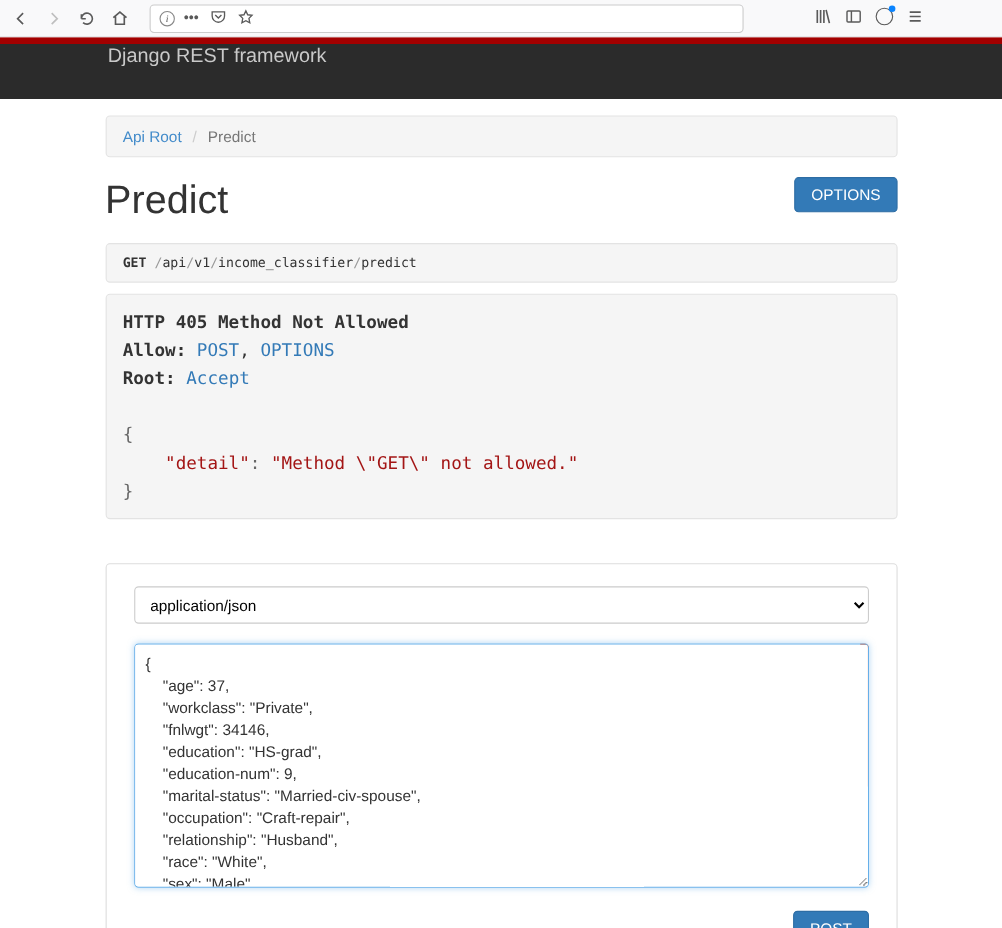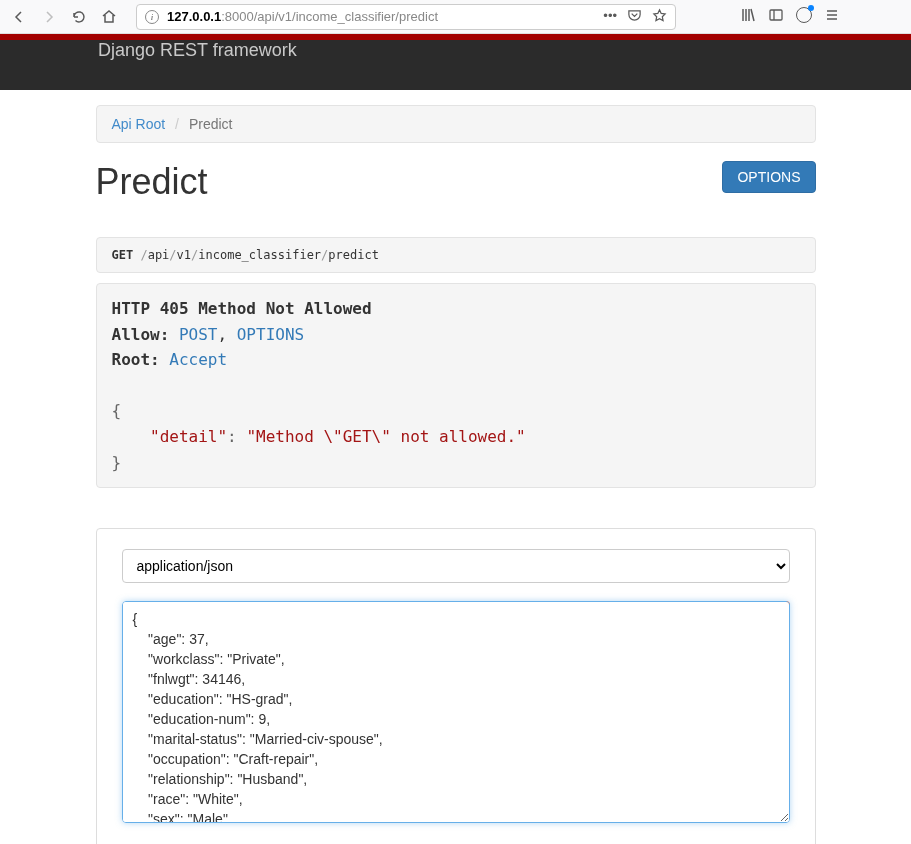--- a/index.html
+++ b/index.html
@@ -28,21 +28,21 @@
 .breadcrumb{background:#f5f5f5;border:1px solid #e3e3e3;border-radius:4px;padding:10px 15px;margin-top:15px;font-size:14px}
 .breadcrumb a{color:#428bca;text-decoration:none}
 .breadcrumb .sep{color:#ccc;padding:0 6px}
 .breadcrumb .cur{color:#777}
 
 .header-row{display:flex;justify-content:space-between;align-items:flex-start;margin-top:18px}
 .header-row h1{font-size:36px;font-weight:400;color:#333}
 .btn{border:1px solid transparent;border-radius:4px;padding:7px 14px;font-size:14px;cursor:pointer;font-family:inherit}
 .btn-primary{background:#337ab7;border-color:#2e6da4;color:#fff}
 
-.req-bar{background:#f5f5f5;border:1px solid #e3e3e3;border-radius:4px;padding:10px 15px;margin-top:34px;font-family:Consolas,Monaco,monospace;font-size:12px;color:#333}
+.req-bar{background:#f5f5f5;border:1px solid #e3e3e3;border-radius:4px;padding:10px 15px;margin-top:18px;font-family:Consolas,Monaco,monospace;font-size:12px;color:#333}
 .req-bar .method{font-weight:bold}
 .req-bar .slash{color:#999}
 
 .response{background:#f5f5f5;border:1px solid #e3e3e3;border-radius:4px;padding:12px 15px;margin-top:10px;font-family:Consolas,Monaco,monospace;font-size:16px;line-height:1.6}
 .response .status{font-weight:bold}
 .response .hk{font-weight:bold}
 .tok-b{color:#337ab7}
 .tok-r{color:#a31515}
 .tok-n{color:#666}
 
@@ -75,21 +75,20 @@
         <path d="M3 8a5 5 0 1 1 1.5 3.5M3 8V4m0 4h4"></path>
       </svg>
     </div>
   <div class="nav-btn">
       <svg viewBox="0 0 16 16" fill="none" stroke="currentColor" stroke-width="1.5">
         <path d="M2 7 L8 2 L14 7 M4 6v7h8V6"></path>
       </svg>
     </div>
   <div class="url-bar">
     <span class="info-icon">i</span>
-    <span class="url-text"><b>127.0.0.1</b><span>:8000/api/v1/income_classifier/predict</span></span>
     <span class="url-icons">
       <span>•••</span>
       <span><svg viewBox="0 0 16 16" fill="none" stroke="currentColor" stroke-width="1.3">
             <path d="M2 3h12v4a6 6 0 0 1-12 0V3z M5 6l3 3 3-3"></path>
           </svg></span>
       <span><svg viewBox="0 0 16 16" fill="none" stroke="currentColor" stroke-width="1.3">
             <path d="M8 2l1.8 3.8 4.2.5-3 3 .8 4.2L8 11.5 4.2 13.5 5 9.3l-3-3 4.2-.5z"></path>
           </svg></span>
     </span>
   </div>

